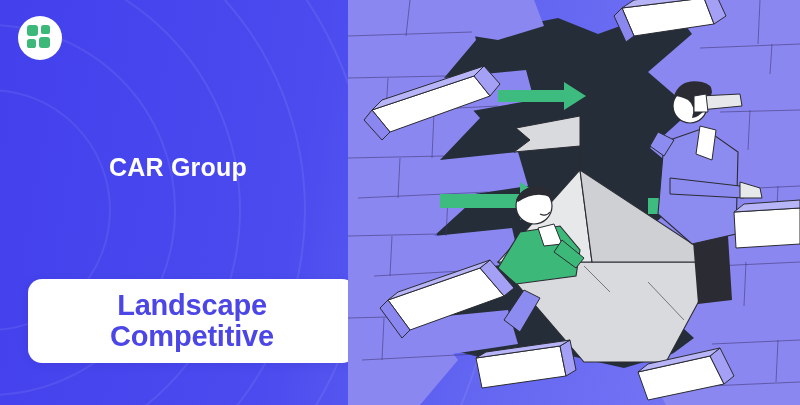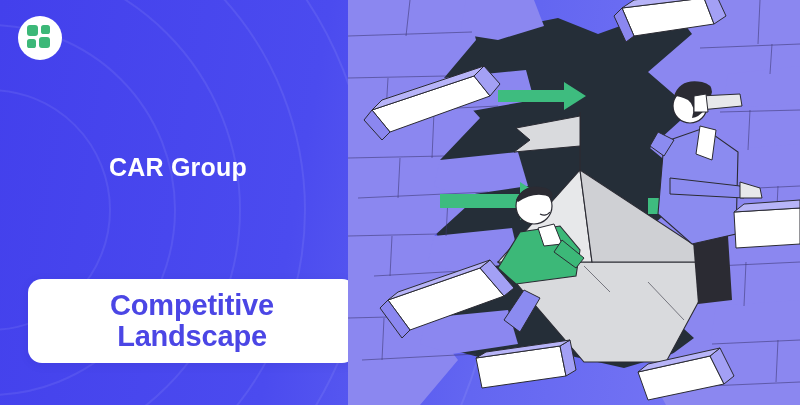--- a/index.html
+++ b/index.html
@@ -67,22 +67,22 @@
       <rect x="14" y="0" width="9" height="9" rx="2.6" fill="#3cb878"></rect>
       <rect x="0" y="14" width="9" height="9" rx="2.6" fill="#3cb878"></rect>
       <rect x="12" y="12" width="11" height="11" rx="3" fill="#3cb878"></rect>
     </svg>
   </div>
 
   <div class="brand">CAR Group</div>
 
   <div class="card">
     <div class="card-title">
+      <div>Landscape</div>
       <div>Competitive</div>
-      <div>Landscape</div>
     </div>
   </div>
 
   <div class="illus">
     <svg viewBox="0 0 452 405" width="452" height="405">
       <defs>
         <clipPath id="clipAll">
             <rect x="0" y="0" width="452" height="405"></rect>
           </clipPath>
       </defs>

